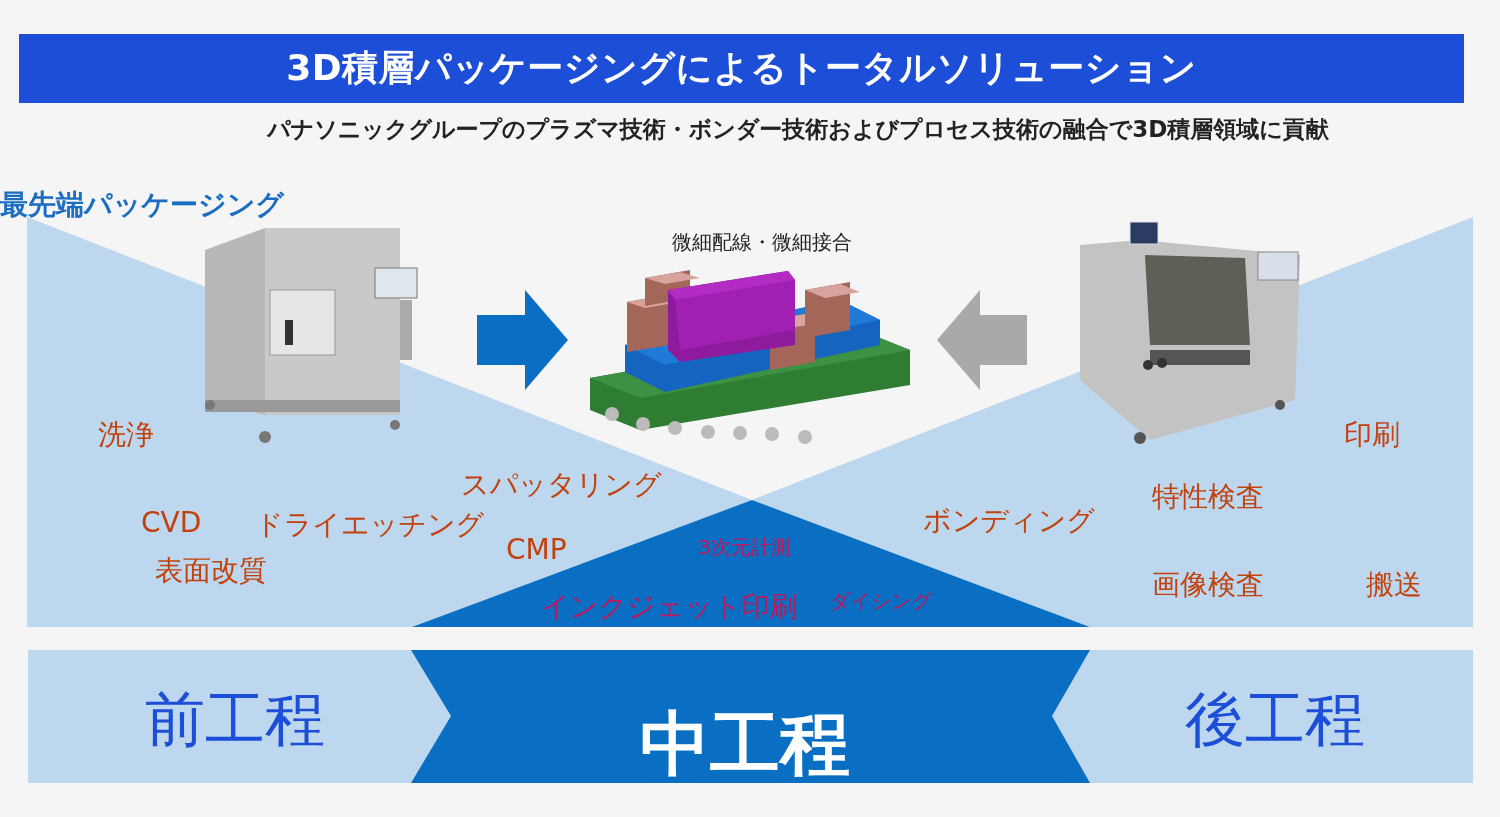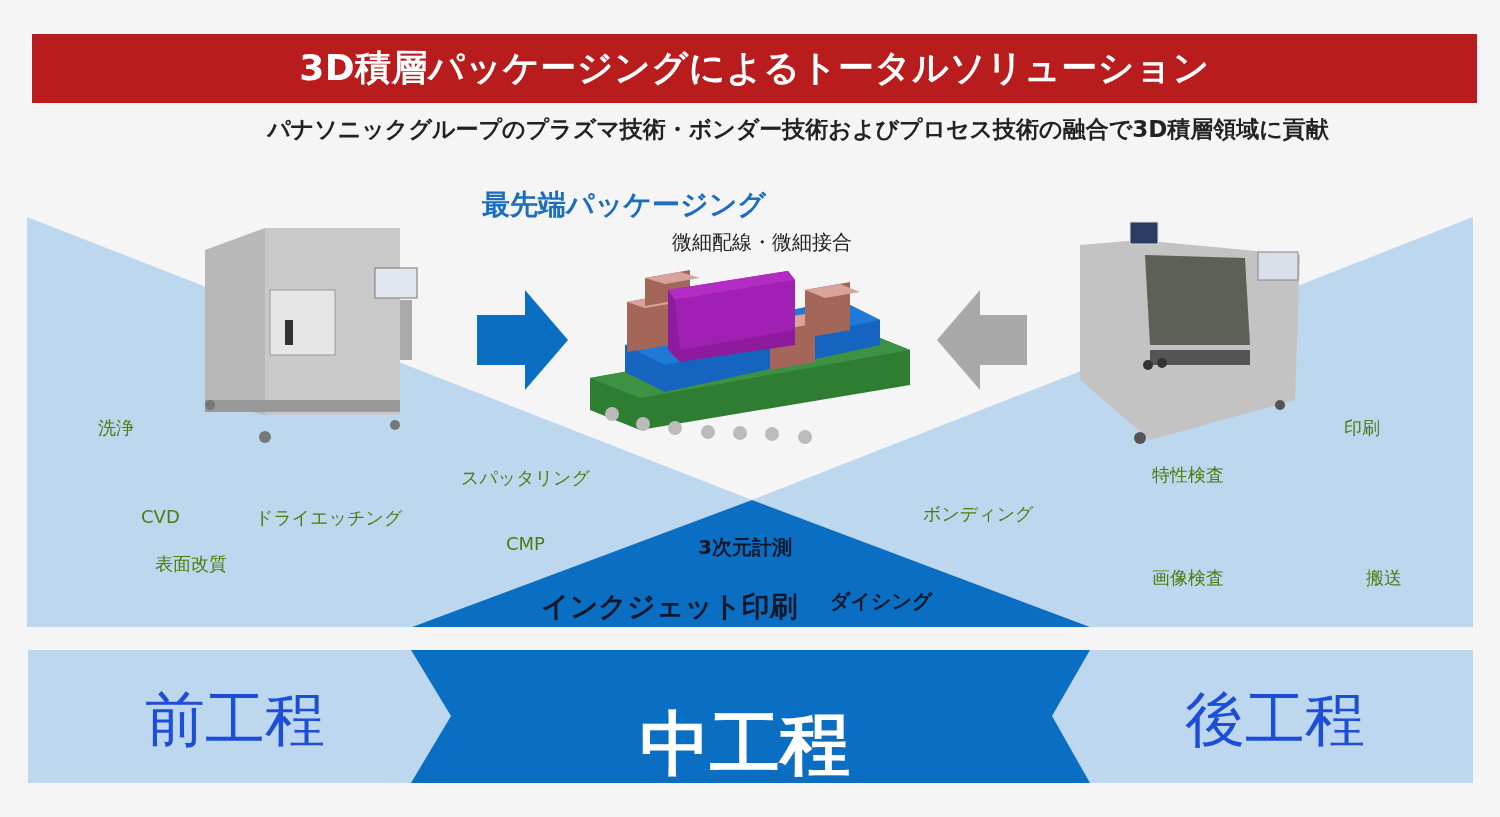--- a/index.html
+++ b/index.html
@@ -1,33 +1,33 @@
 <!DOCTYPE html>
 <html><head>
 <meta charset="utf-8">
 <style>
   html, body { margin: 0; padding: 0; }
   body {
     width: 1500px; height: 817px; background: #f5f5f5; position: relative; overflow: hidden;
     font-family: "DejaVu Sans", "Liberation Sans", sans-serif; color: #1f2329;
   }
   .title-bar {
-    position: absolute; left: 32px; top: 34px; width: 1445px; height: 69px;
-    background: #b91c1c; color: #fff; display: flex; align-items: center; justify-content: center;
+    position: absolute; left: 19px; top: 34px; width: 1445px; height: 69px;
+    background: #1d4ed8; color: #fff; display: flex; align-items: center; justify-content: center;
     font-weight: bold; font-size: 36px; letter-spacing: 0.5px;
   }
   .subtitle {
     position: absolute; left: 0; top: 114px; width: 1500px; text-align: center;
     font-weight: bold; font-size: 23px; color: #222; margin-left: 48px;
   }
   svg.bg { position: absolute; left: 0; top: 0; }
-  .label { position: absolute; font-size: 18px; color: #4d7c0f; white-space: nowrap; }
-  .label.white { color: #0f172a; font-weight: bold; }
+  .label { position: absolute; font-size: 28px; color: #c2410c; white-space: nowrap; }
+  .label.white { color: #be185d; font-weight: normal; }
   .center-title {
-    position: absolute; top: 186px; left: 0; width: 1248px; text-align: center;
+    position: absolute; top: 186px; left: 0; width: 1248px; text-align: left;
     font-size: 28px; font-weight: bold; color: #1a6dc0;
   }
   .center-sub {
     position: absolute; top: 229px; left: 12px; width: 1500px; text-align: center;
     font-size: 20px; color: #222;
   }
   .stage { position: absolute; font-size: 60px; color: #1d4ed8; }
   .stage.mid { color: #fff; font-weight: bold; font-size: 70px; }
 </style>
 </head>
@@ -121,20 +121,20 @@
 <div class="label" style="left:255px; top:506px;">ドライエッチング</div>
 <div class="label" style="left:155px; top:552px;">表面改質</div>
 <div class="label" style="left:461px; top:466px;">スパッタリング</div>
 <div class="label" style="left:506px; top:533px;">CMP</div>
 
 <div class="label white" style="left:698px; top:534px; font-size:20px;">3次元計測</div>
 <div class="label white" style="left:541px; top:588px; font-size:28px;">インクジェット印刷</div>
 <div class="label white" style="left:830px; top:588px; font-size:20px;">ダイシング</div>
 
 <div class="label" style="left:923px; top:502px;">ボンディング</div>
-<div class="label" style="left:1152px; top:463px;">特性検査</div>
+<div class="label" style="left:1152px; top:478px;">特性検査</div>
 <div class="label" style="left:1344px; top:416px;">印刷</div>
 <div class="label" style="left:1152px; top:566px;">画像検査</div>
 <div class="label" style="left:1366px; top:566px;">搬送</div>
 
 <div class="stage" style="left:145px; top:680px;">前工程</div>
 <div class="stage mid" style="left:640px; top:682px;margin-top:16px;">中工程</div>
 <div class="stage" style="left:1185px; top:680px;">後工程</div>
 
 </body></html>

